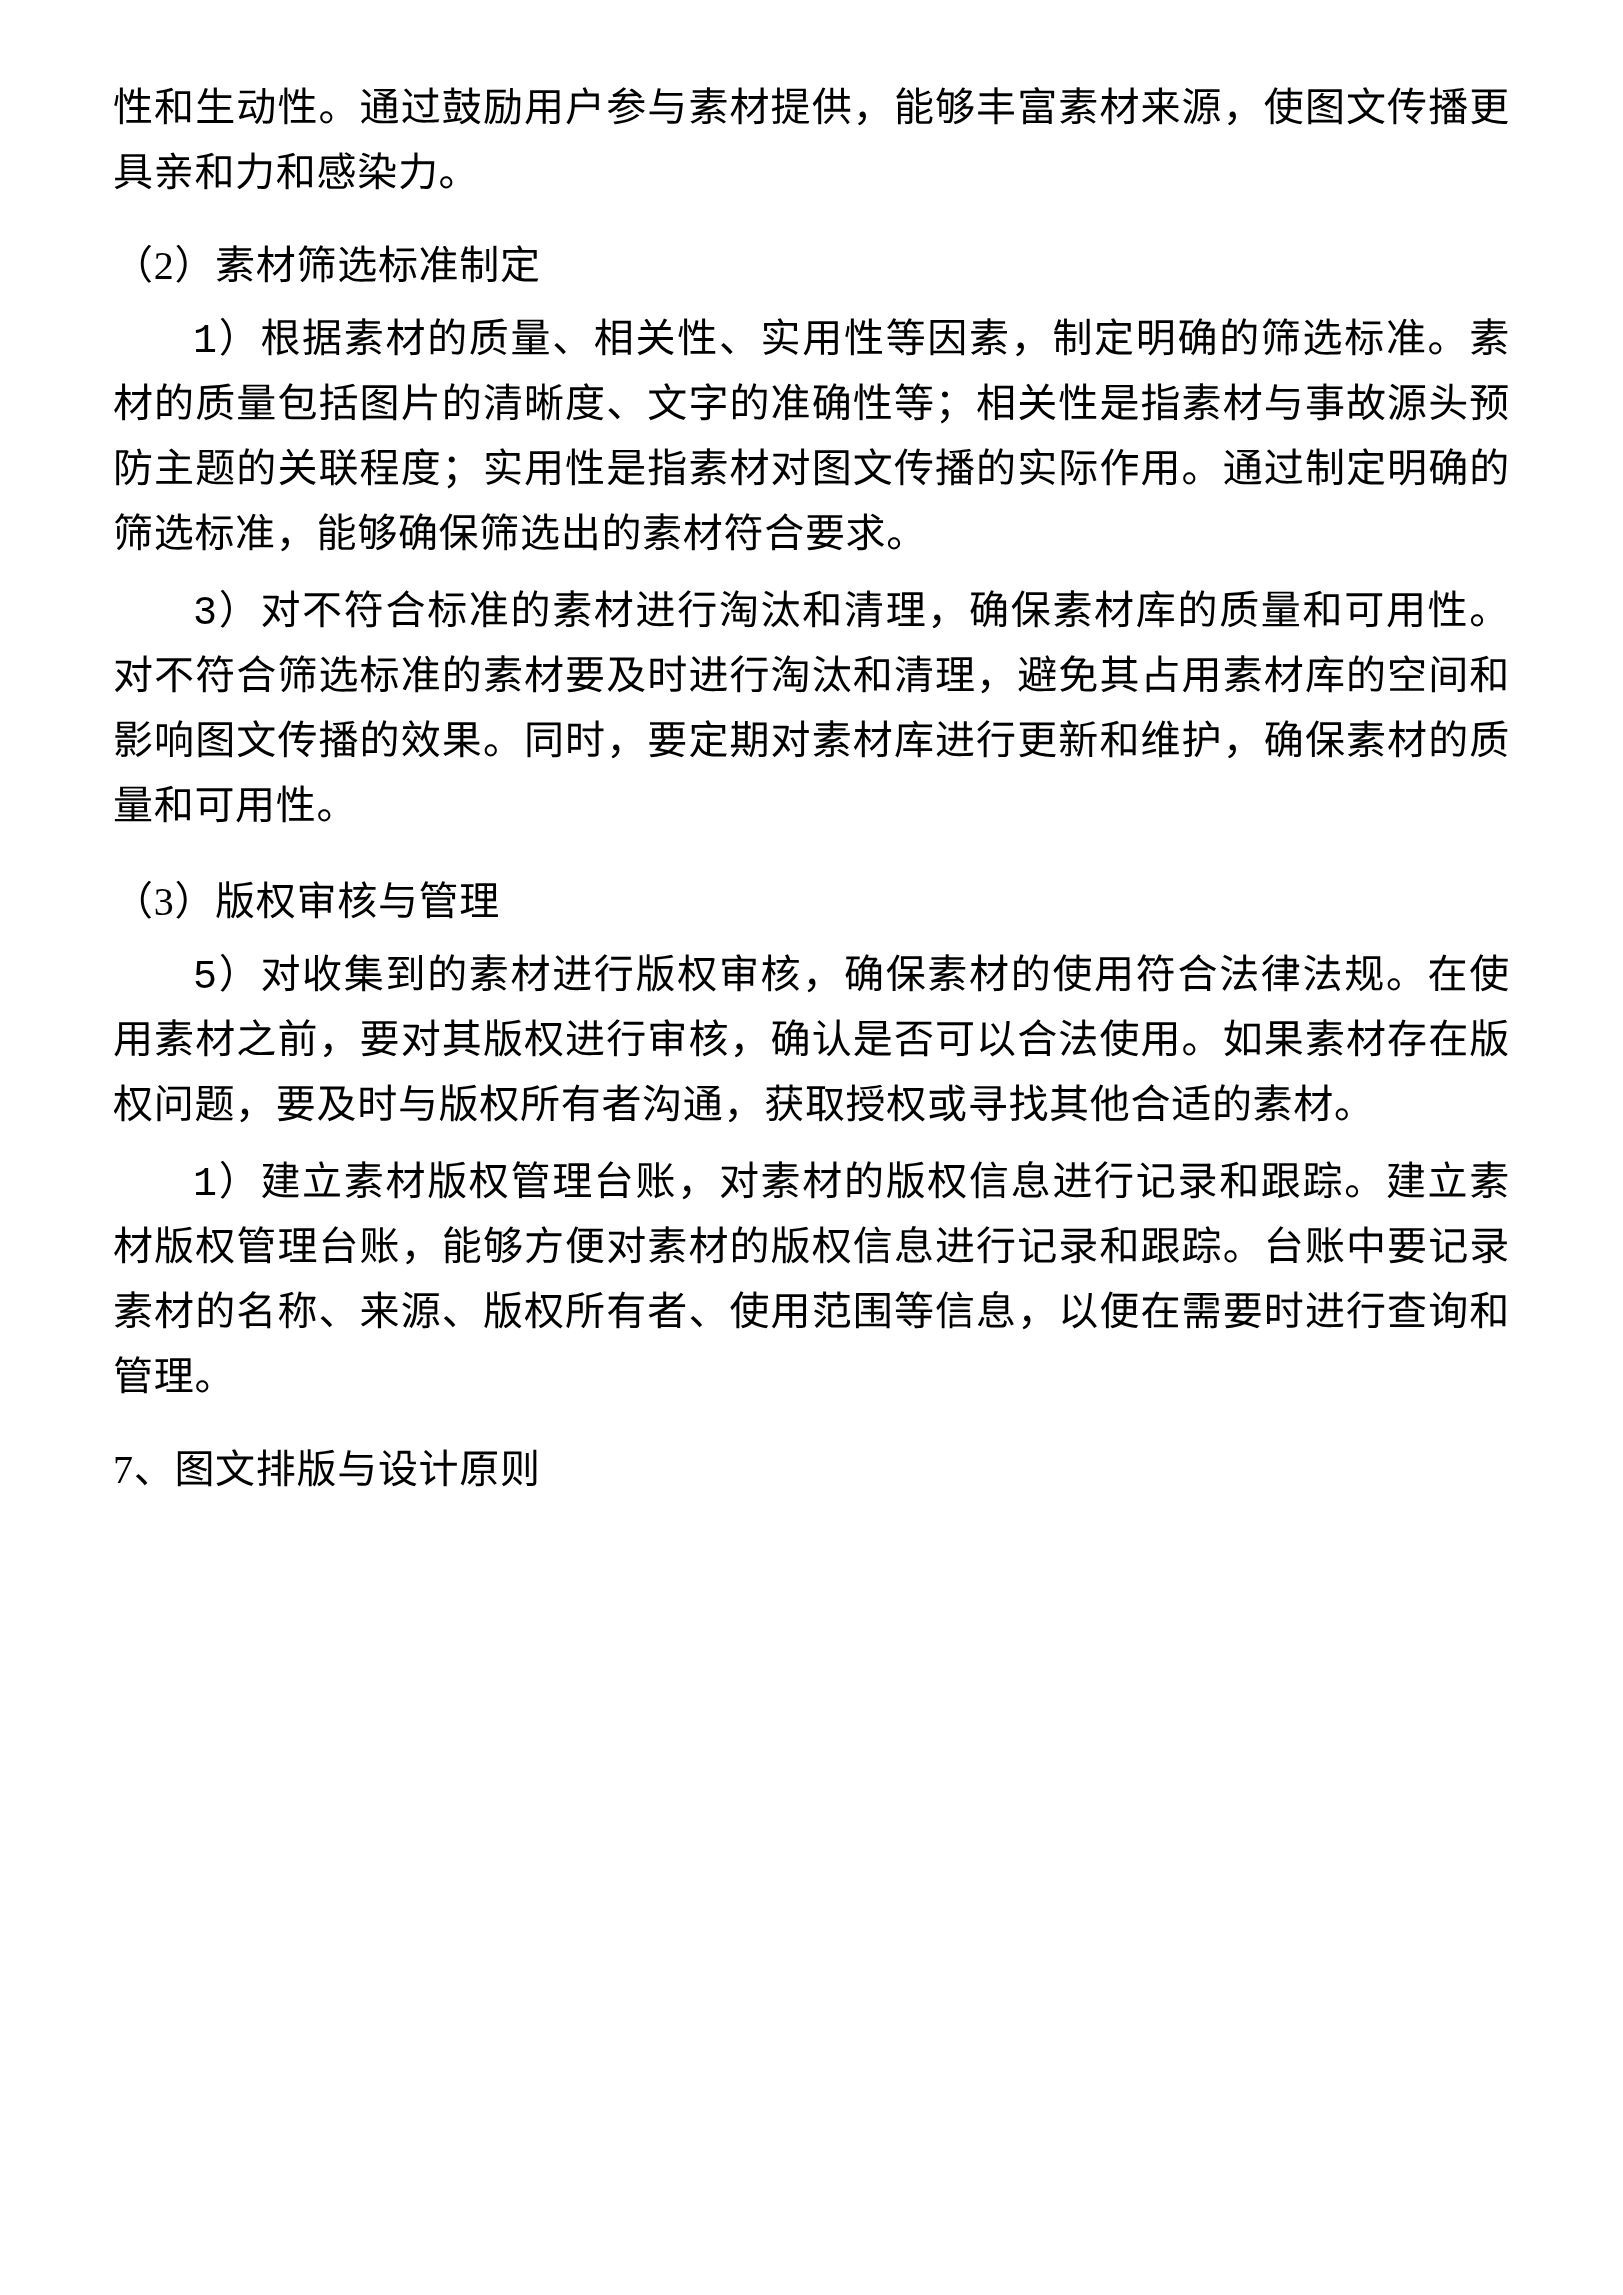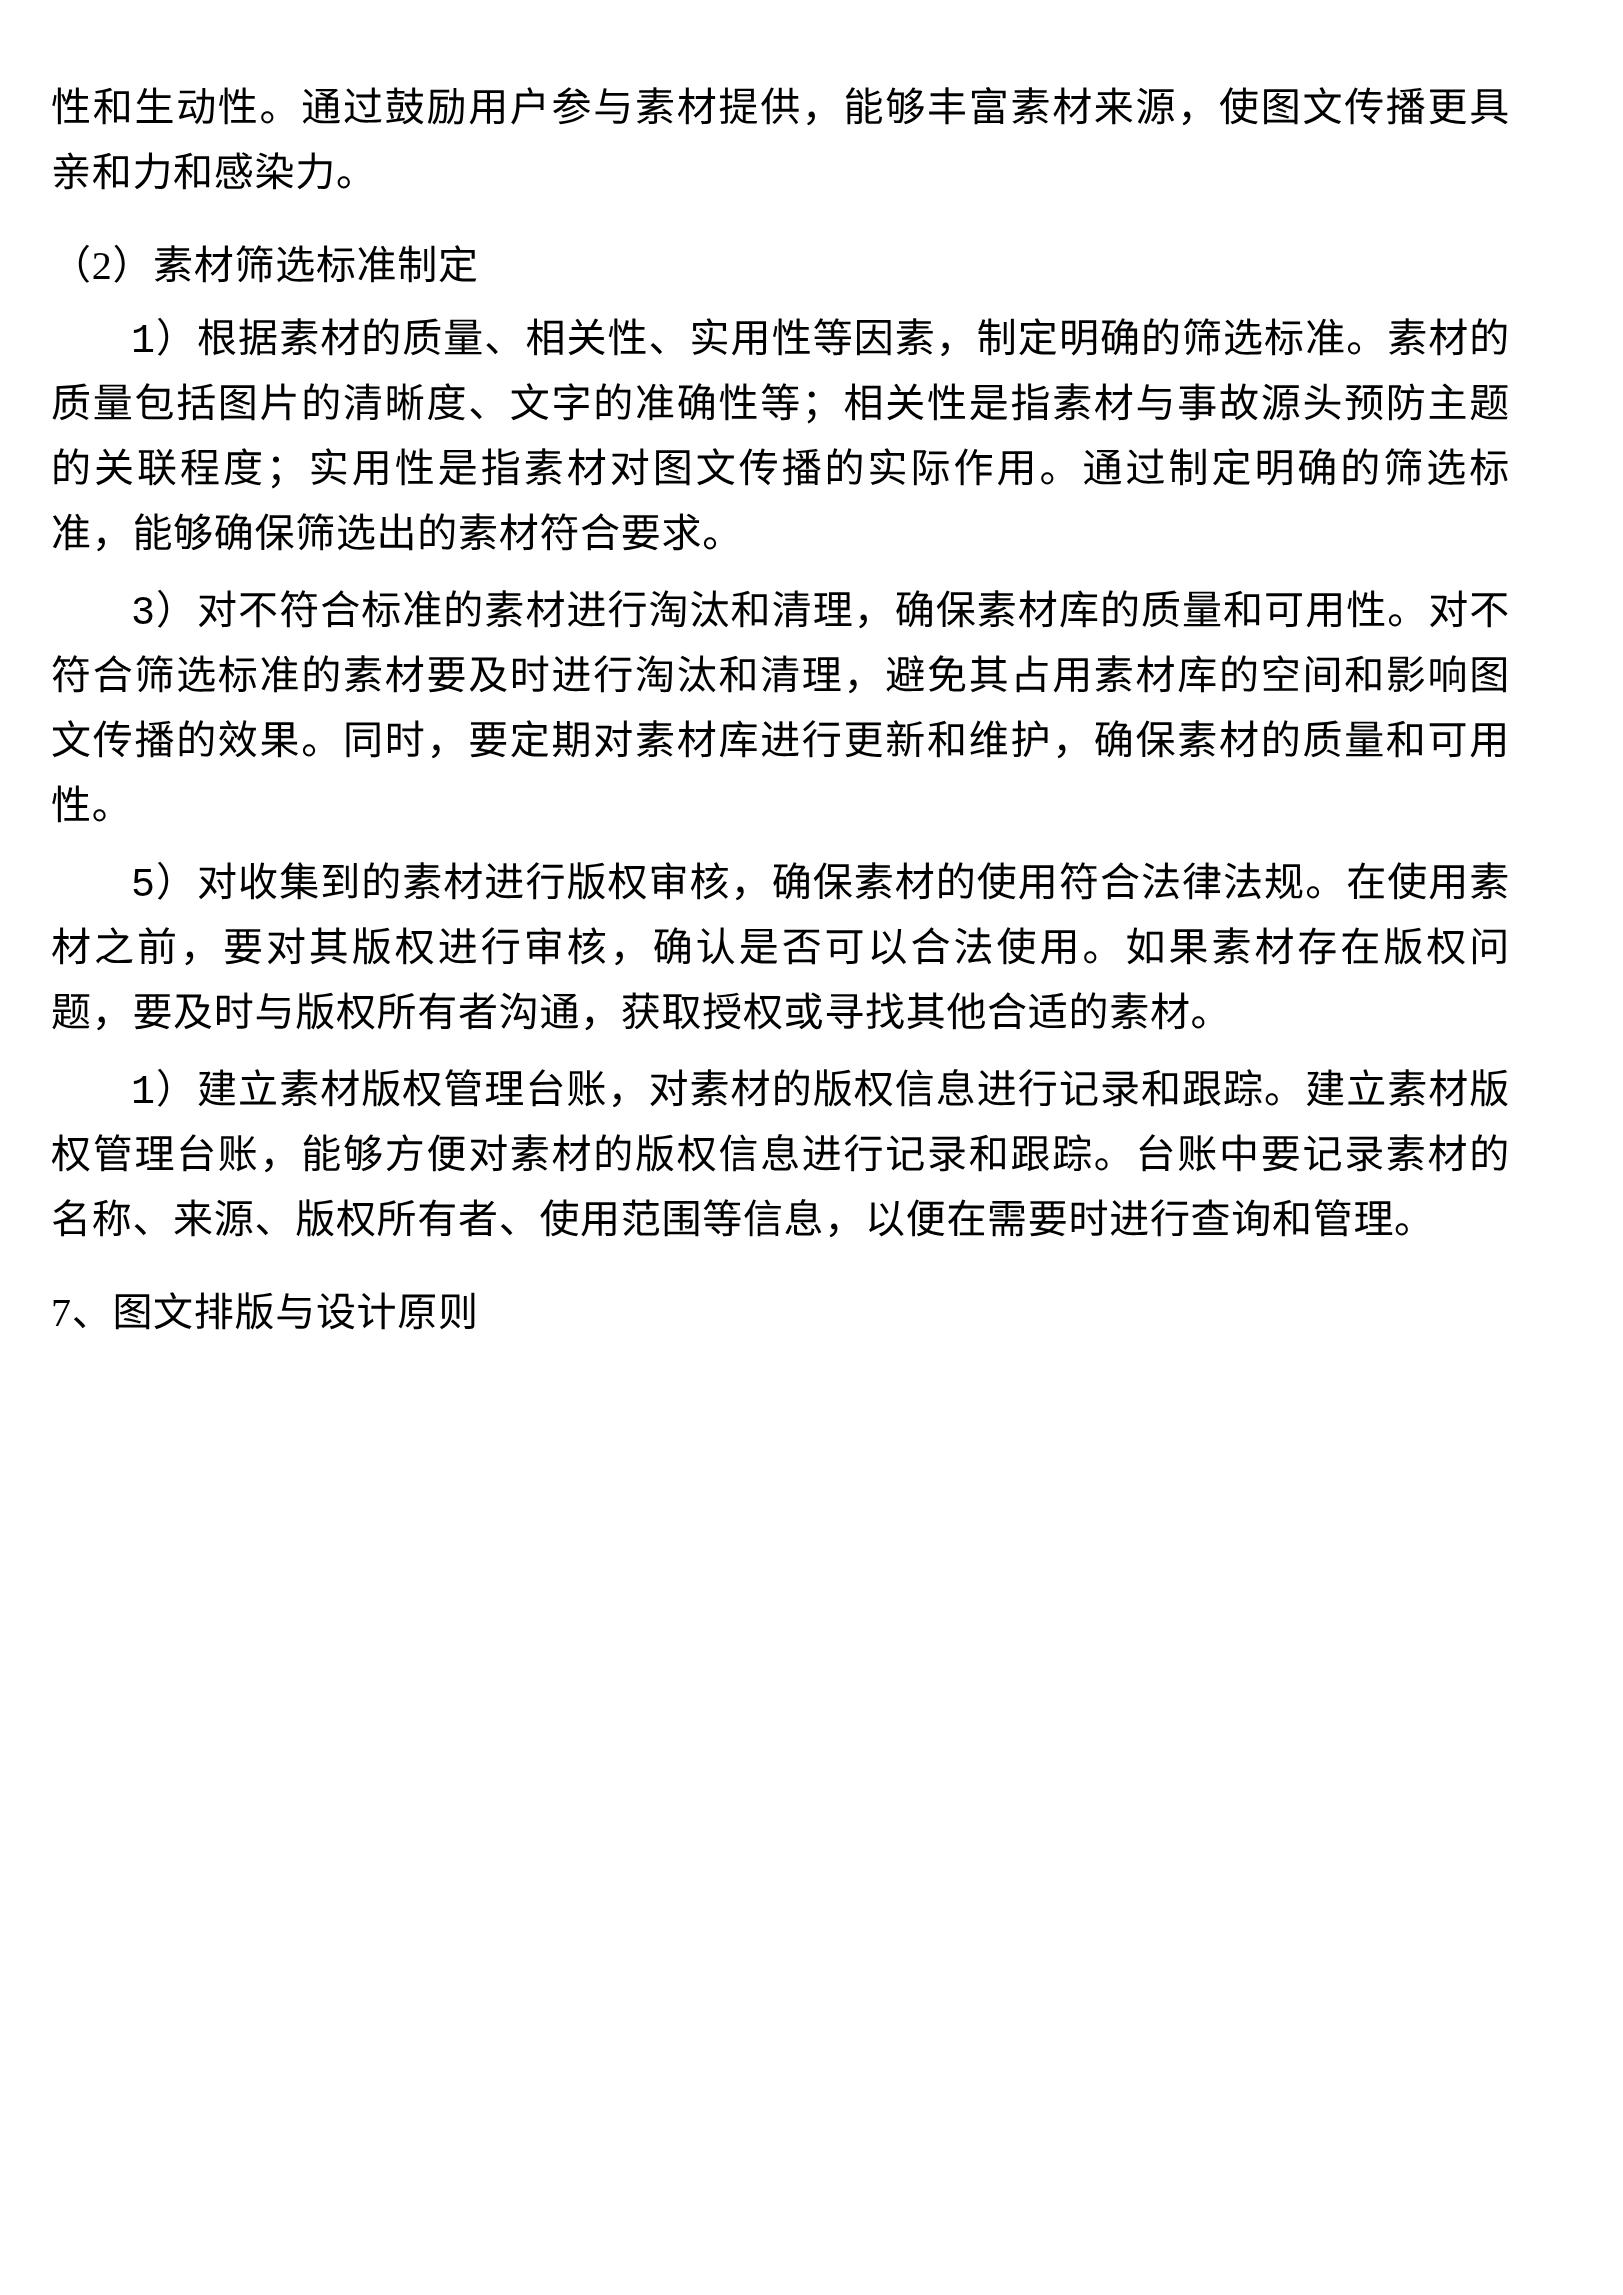--- a/index.html
+++ b/index.html
@@ -8,21 +8,21 @@
   body {
     width: 1623px;
     min-height: 2295px;
     font-family: "Liberation Serif", "DejaVu Serif", serif;
     color: #000000;
   }
   .page {
     width: 1623px;
     min-height: 2295px;
     background: #ffffff;
-    padding: 75px 113px 79px 51px;
+    padding: 75px 113px 79px 113px;
     overflow: hidden;
   }
   .doc p {
     font-size: 40px;
     line-height: 65px;
     letter-spacing: 0.7px;
     text-align: justify;
     text-justify: inter-character;
     word-break: break-all;
   }
@@ -55,20 +55,21 @@
   <article class="doc">
     <p class="continuation">性和生动性。通过鼓励用户参与素材提供，能够丰富素材来源，使图文传播更具亲和力和感染力。</p>
 
     <p class="sub-heading">（2）素材筛选标准制定</p>
 
     <p class="body-item">1）根据素材的质量、相关性、实用性等因素，制定明确的筛选标准。素材的质量包括图片的清晰度、文字的准确性等；相关性是指素材与事故源头预防主题的关联程度；实用性是指素材对图文传播的实际作用。通过制定明确的筛选标准，能够确保筛选出的素材符合要求。</p>
 
 
     <p class="body-item">3）对不符合标准的素材进行淘汰和清理，确保素材库的质量和可用性。对不符合筛选标准的素材要及时进行淘汰和清理，避免其占用素材库的空间和影响图文传播的效果。同时，要定期对素材库进行更新和维护，确保素材的质量和可用性。</p>
 
+    <p class="sub-heading">（3）版权审核与管理</p>
 
     <p class="body-item">5）对收集到的素材进行版权审核，确保素材的使用符合法律法规。在使用素材之前，要对其版权进行审核，确认是否可以合法使用。如果素材存在版权问题，要及时与版权所有者沟通，获取授权或寻找其他合适的素材。</p>
 
 
     <p class="body-item">1）建立素材版权管理台账，对素材的版权信息进行记录和跟踪。建立素材版权管理台账，能够方便对素材的版权信息进行记录和跟踪。台账中要记录素材的名称、来源、版权所有者、使用范围等信息，以便在需要时进行查询和管理。</p>
 
     <p class="num-heading">7、图文排版与设计原则</p>
 
   </article>
 </main>

